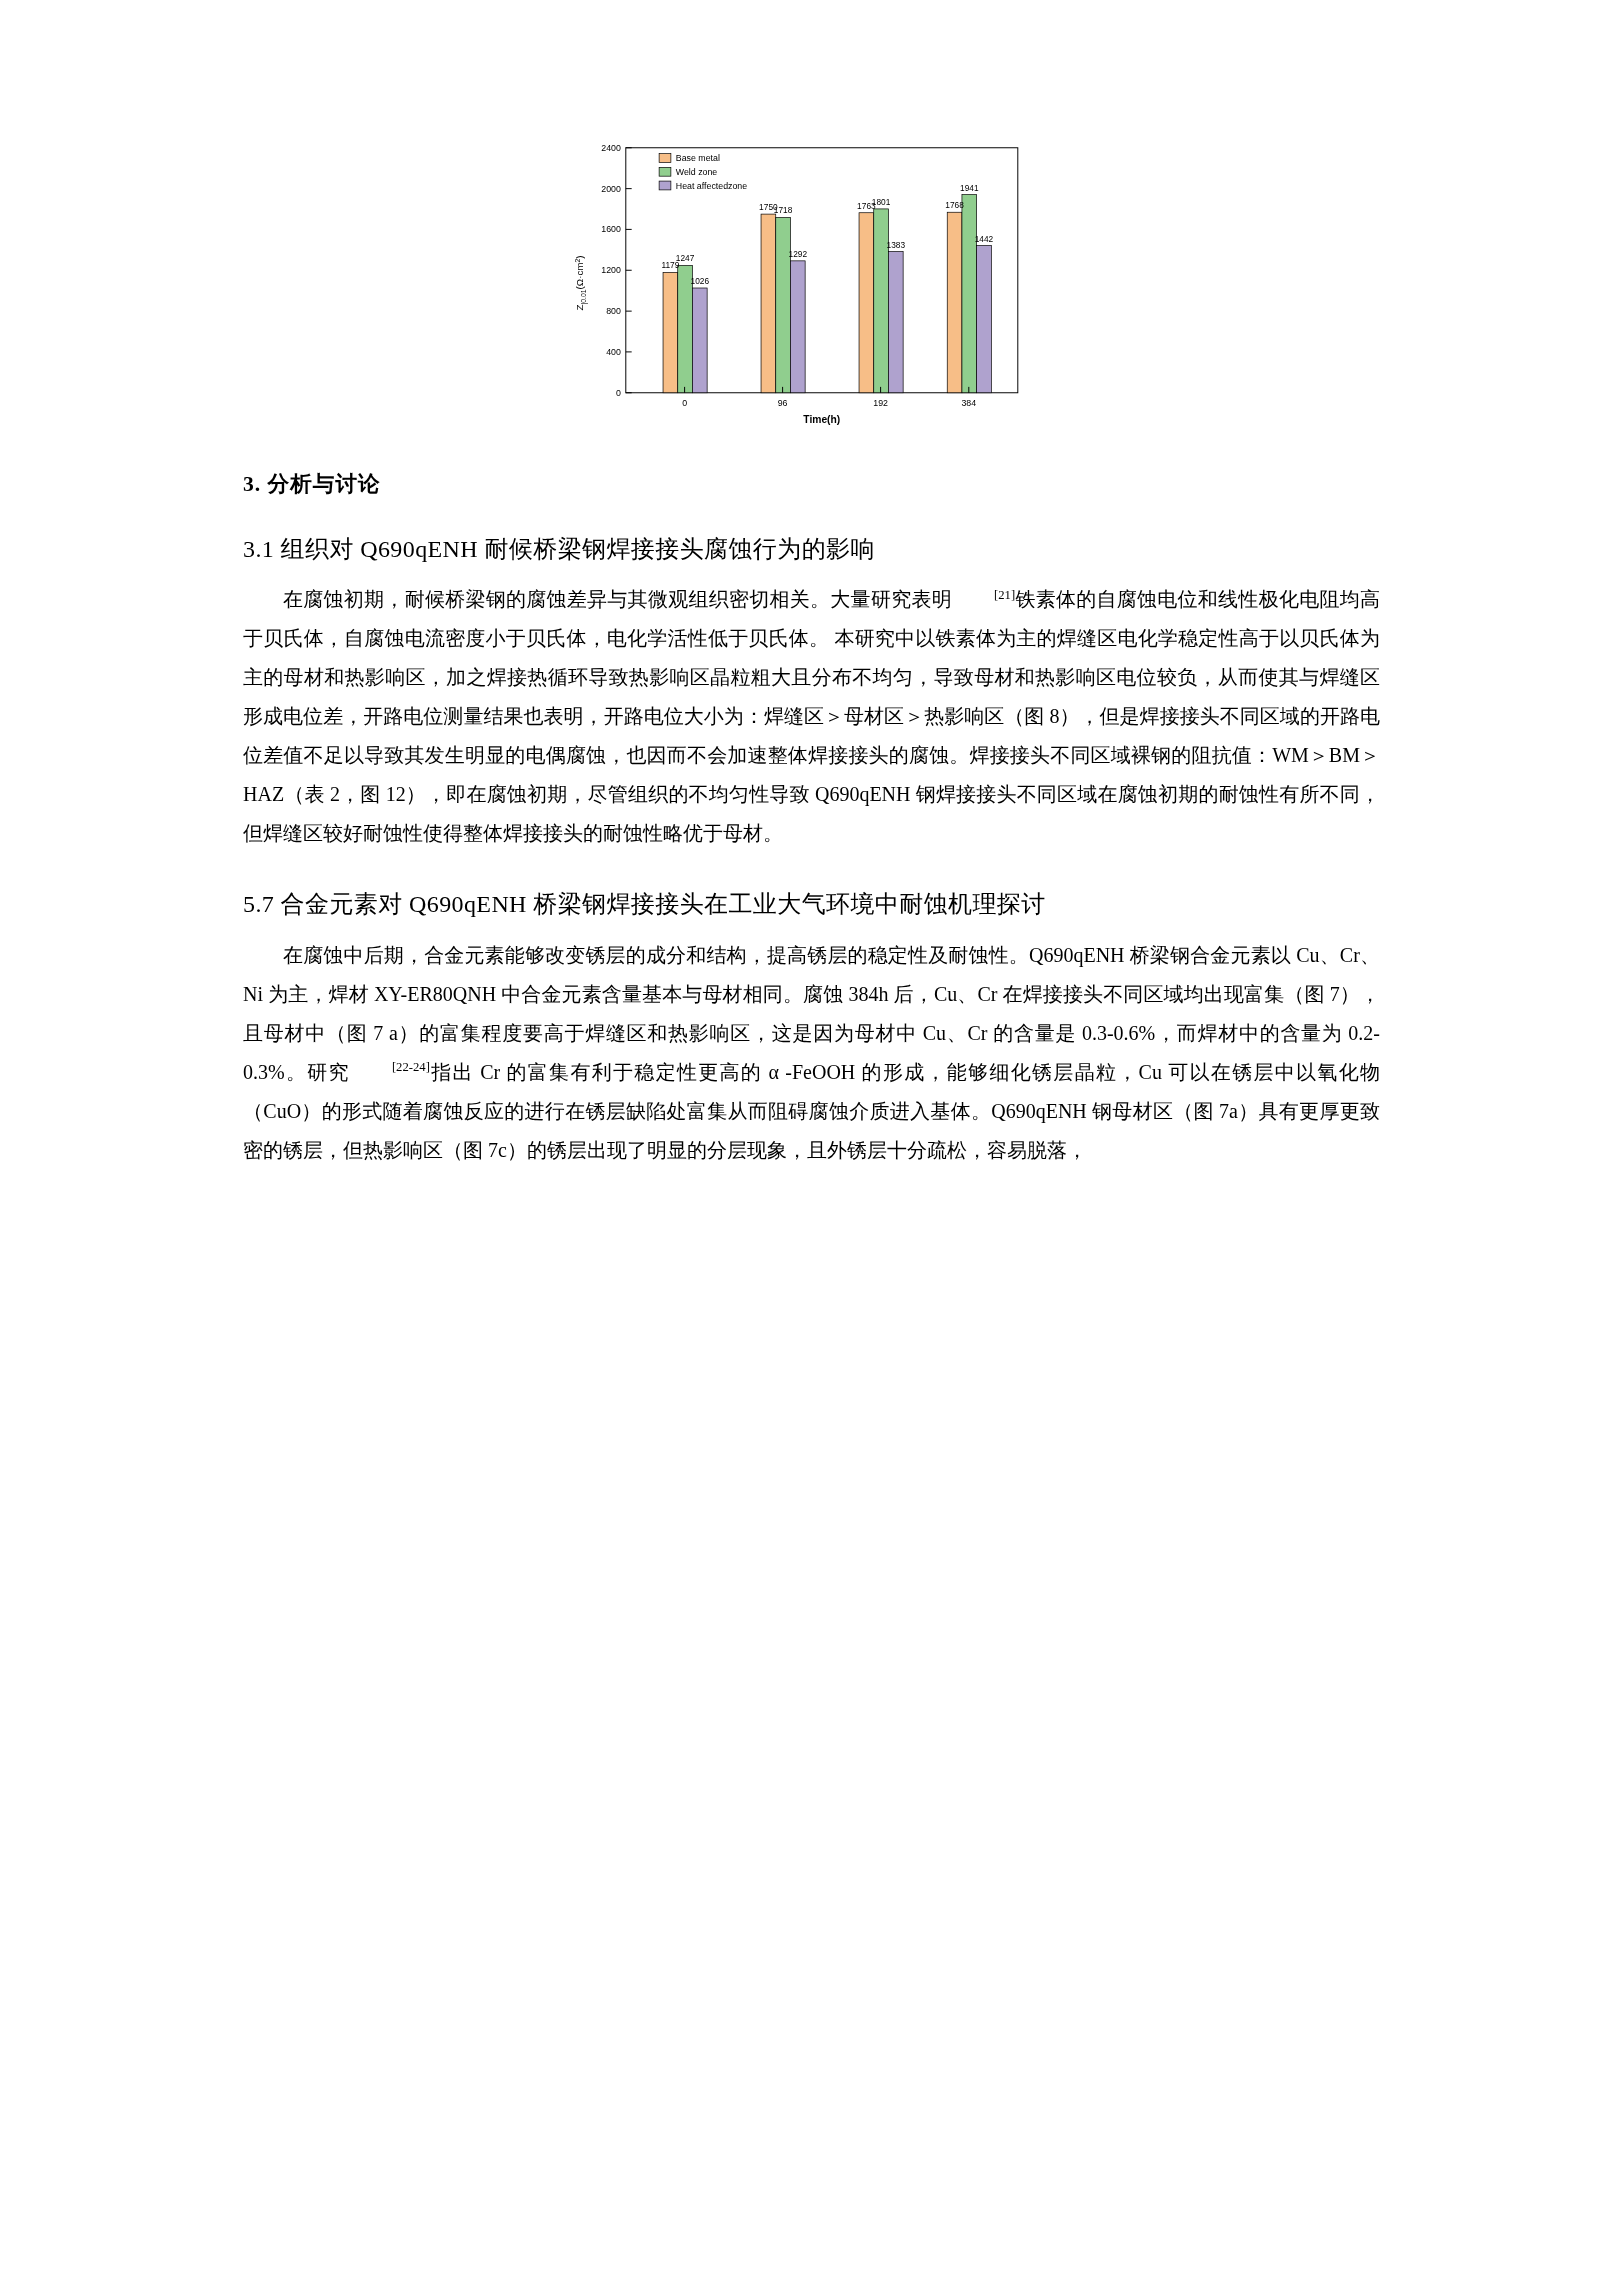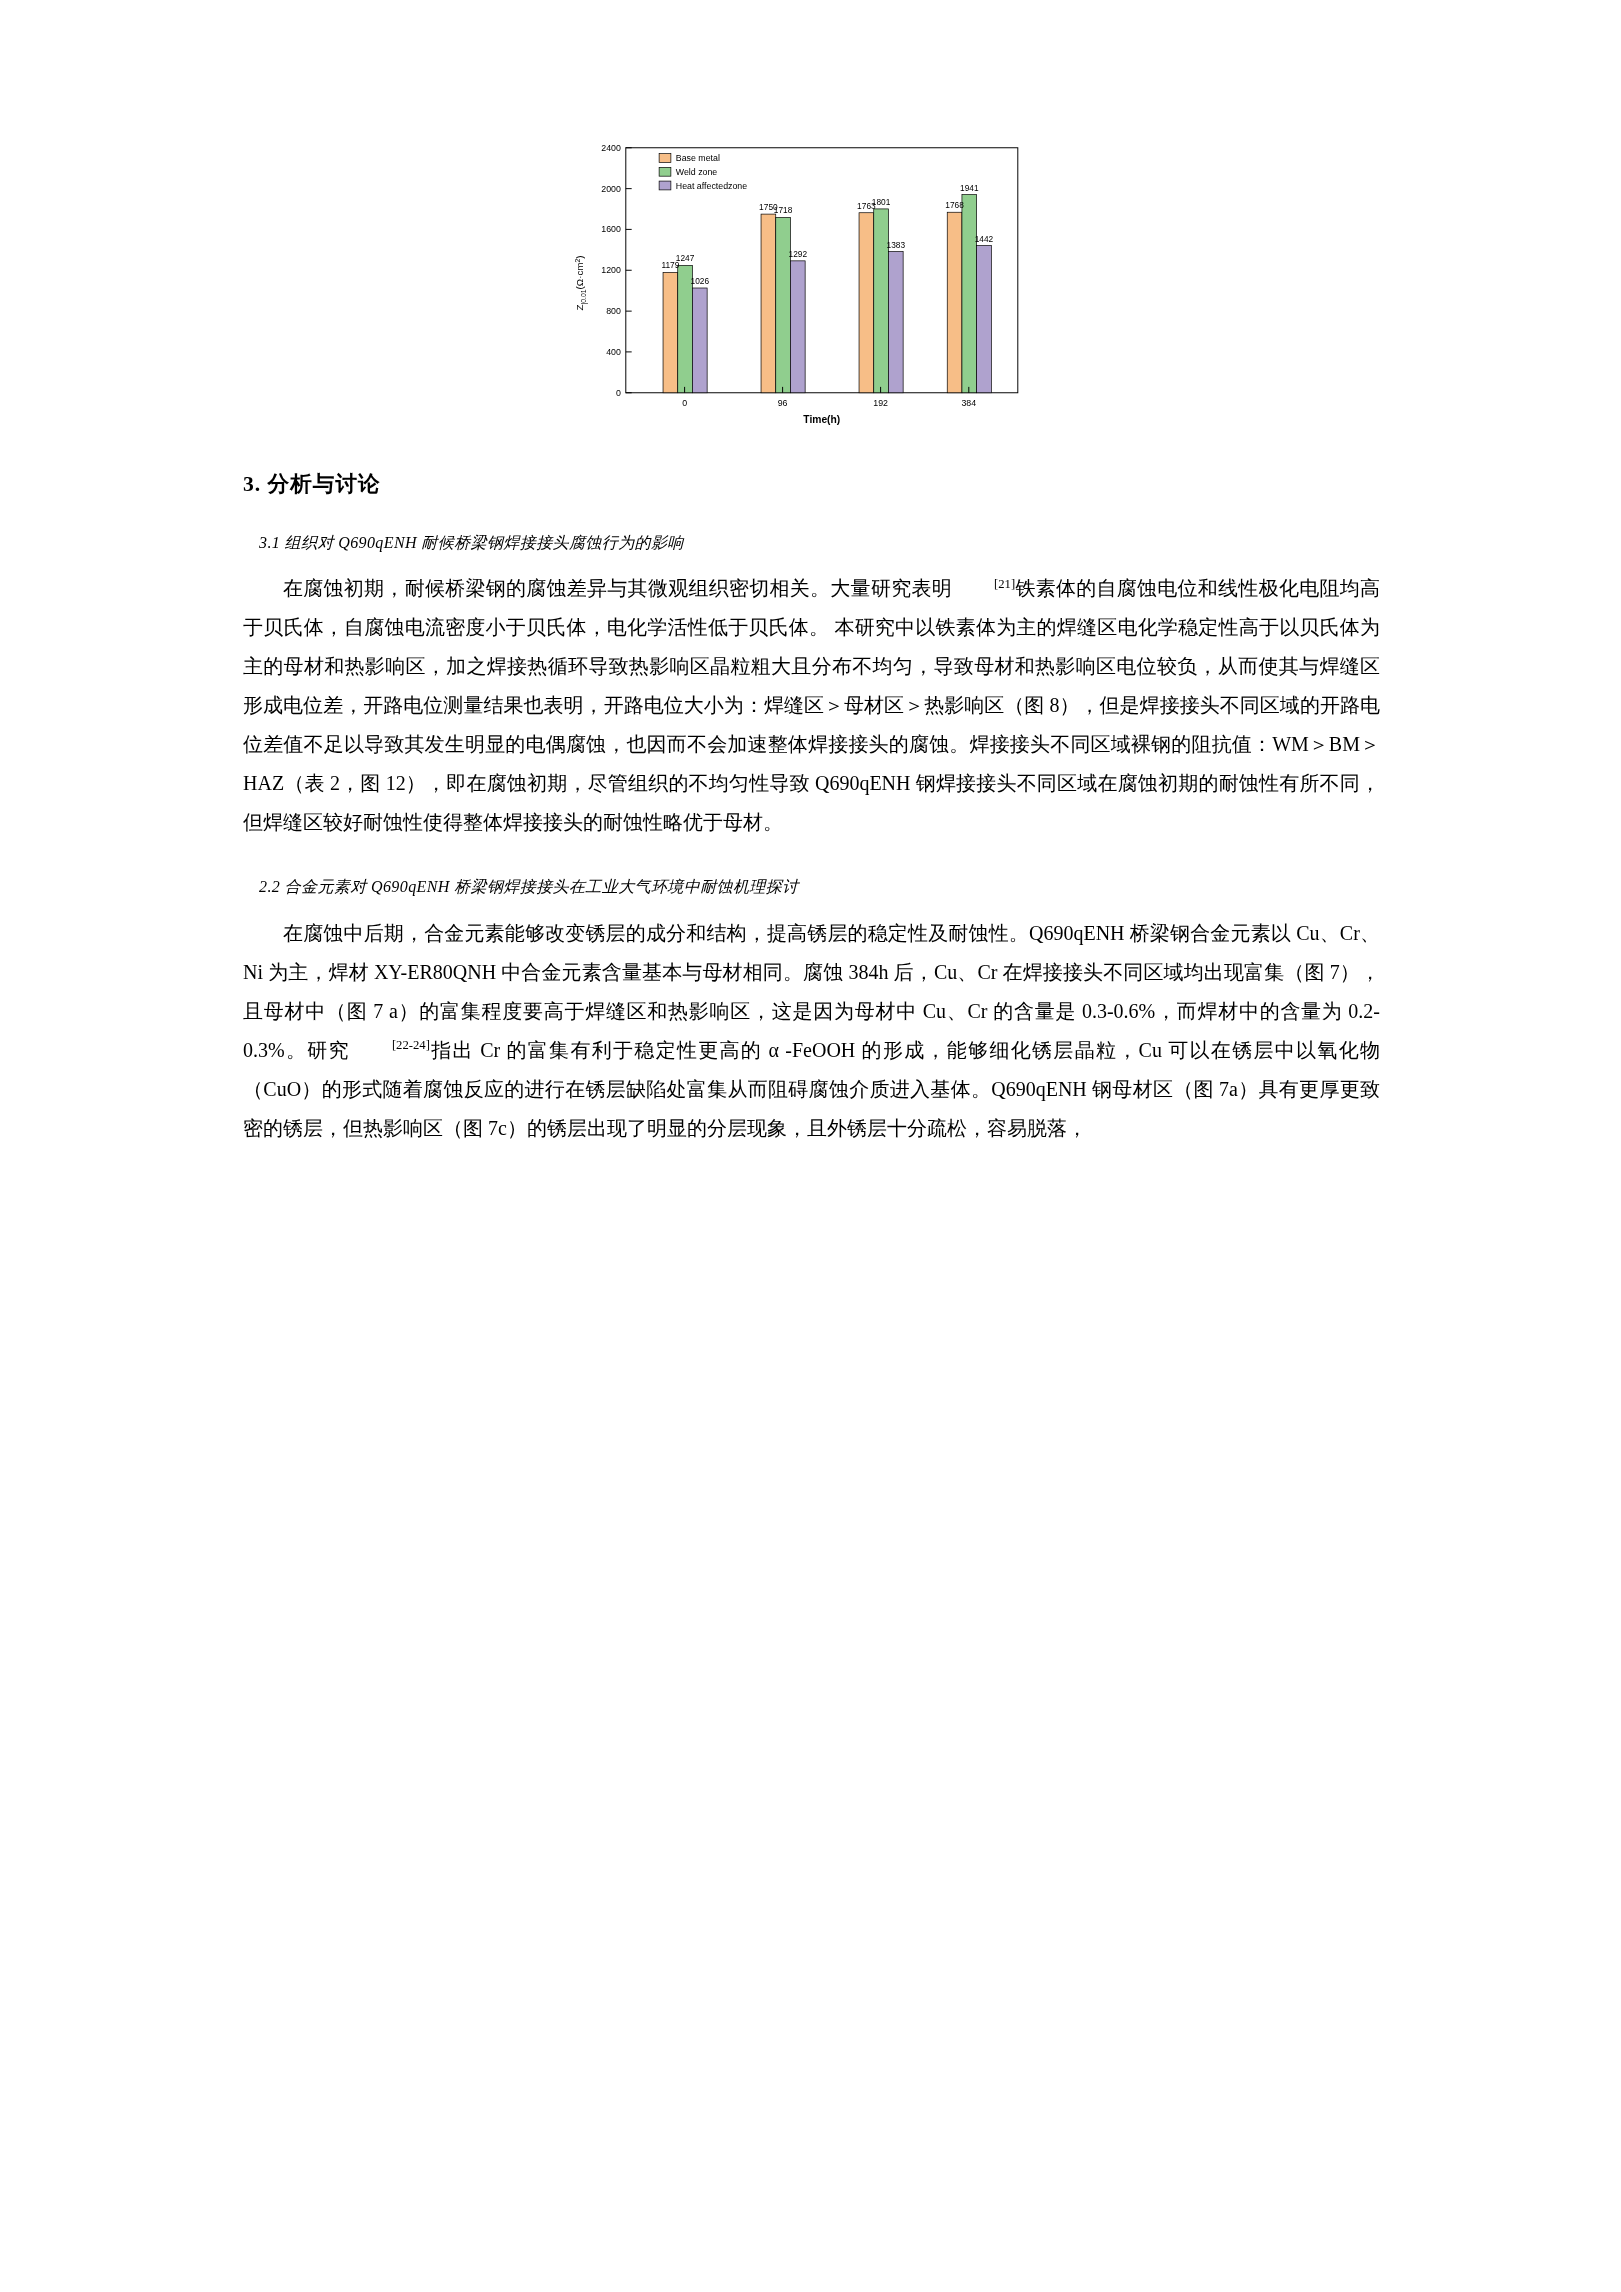--- a/index.html
+++ b/index.html
@@ -58,25 +58,24 @@
   }
 
   
   h2.section {
     font-size: 21.6px;
     font-weight: bold;
     margin: 39px 0 0 0;
     letter-spacing: 1px;
   }
   h3.subsection {
-    font-size: 16px;
+    font-size: 24px;
     font-weight: normal;
-    margin: 35px 0 0 16px;
+    margin: 35px 0 0 0;
     letter-spacing: 0.4px;
-    font-style: italic;
   }
   p.para {
     font-size: 20px;
     line-height: 1.95;
     margin: 15.7px 0 0 0;
     text-align: justify;
     text-justify: inter-ideograph;
     text-indent: 2em;
   }
   sup { font-size: 12.7px; vertical-align: super; margin-left: 42px; }
@@ -178,19 +177,19 @@
     </div>
 
 
 
     <h2 class="section">3.  分析与讨论</h2>
 
     <h3 class="subsection">3.1  组织对 Q690qENH 耐候桥梁钢焊接接头腐蚀行为的影响</h3>
 
     <p class="para"><span>在腐蚀初期，耐候桥梁钢的腐蚀差异与其微观组织密切相关。大量研究表明</span><sup>[21]</sup><span>铁素体的自腐蚀电位和线性极化电阻均高于贝氏体，自腐蚀电流密度小于贝氏体，电化学活性低于贝氏体。  本研究中以铁素体为主的焊缝区电化学稳定性高于以贝氏体为主的母材和热影响区，加之焊接热循环导致热影响区晶粒粗大且分布不均匀，导致母材和热影响区电位较负，从而使其与焊缝区形成电位差，开路电位测量结果也表明，开路电位大小为：焊缝区＞母材区＞热影响区（图 8），但是焊接接头不同区域的开路电位差值不足以导致其发生明显的电偶腐蚀，也因而不会加速整体焊接接头的腐蚀。焊接接头不同区域裸钢的阻抗值：WM＞BM＞HAZ（表 2，图 12），即在腐蚀初期，尽管组织的不均匀性导致 Q690qENH 钢焊接接头不同区域在腐蚀初期的耐蚀性有所不同，但焊缝区较好耐蚀性使得整体焊接接头的耐蚀性略优于母材。</span></p>
 
-    <h3 class="subsection">2.2  合金元素对 Q690qENH 桥梁钢焊接接头在工业大气环境中耐蚀机理探讨</h3>
+    <h3 class="subsection">5.7  合金元素对 Q690qENH 桥梁钢焊接接头在工业大气环境中耐蚀机理探讨</h3>
 
     <p class="para"><span>在腐蚀中后期，合金元素能够改变锈层的成分和结构，提高锈层的稳定性及耐蚀性。Q690qENH 桥梁钢合金元素以 Cu、Cr、Ni 为主，焊材 XY-ER80QNH 中合金元素含量基本与母材相同。腐蚀 384h 后，Cu、Cr 在焊接接头不同区域均出现富集（图 7），且母材中（图 7 a）的富集程度要高于焊缝区和热影响区，这是因为母材中 Cu、Cr 的含量是 0.3-0.6%，而焊材中的含量为 0.2-0.3%。研究</span><sup>[22-24]</sup><span>指出 Cr 的富集有利于稳定性更高的 α -FeOOH 的形成，能够细化锈层晶粒，Cu 可以在锈层中以氧化物（CuO）的形式随着腐蚀反应的进行在锈层缺陷处富集从而阻碍腐蚀介质进入基体。Q690qENH  钢母材区（图 7a）具有更厚更致密的锈层，但热影响区（图 7c）的锈层出现了明显的分层现象，且外锈层十分疏松，容易脱落，</span></p>
 
   </div>
 </div>
 
 
 </body></html>

